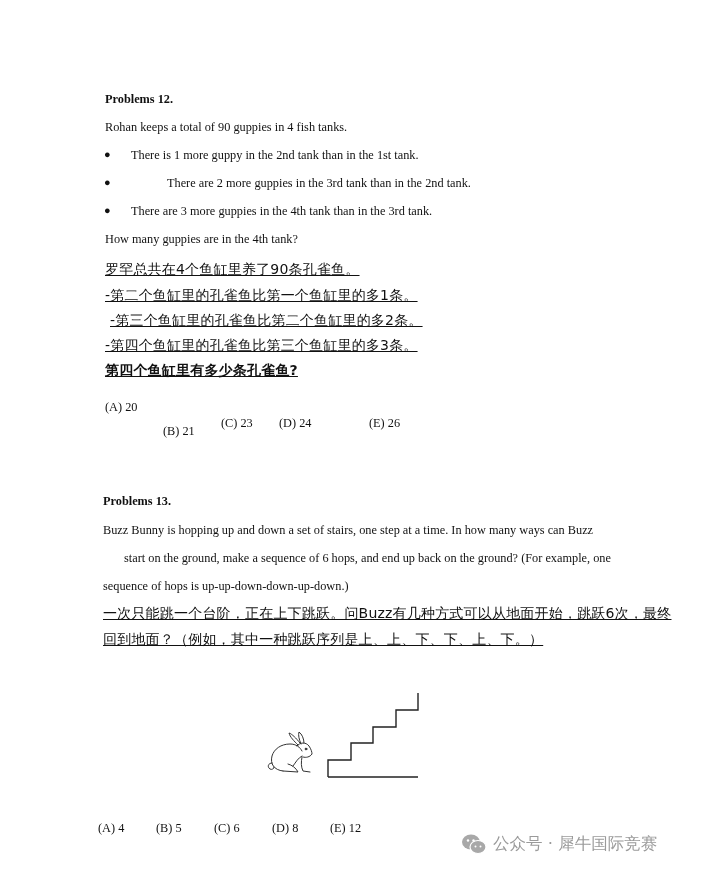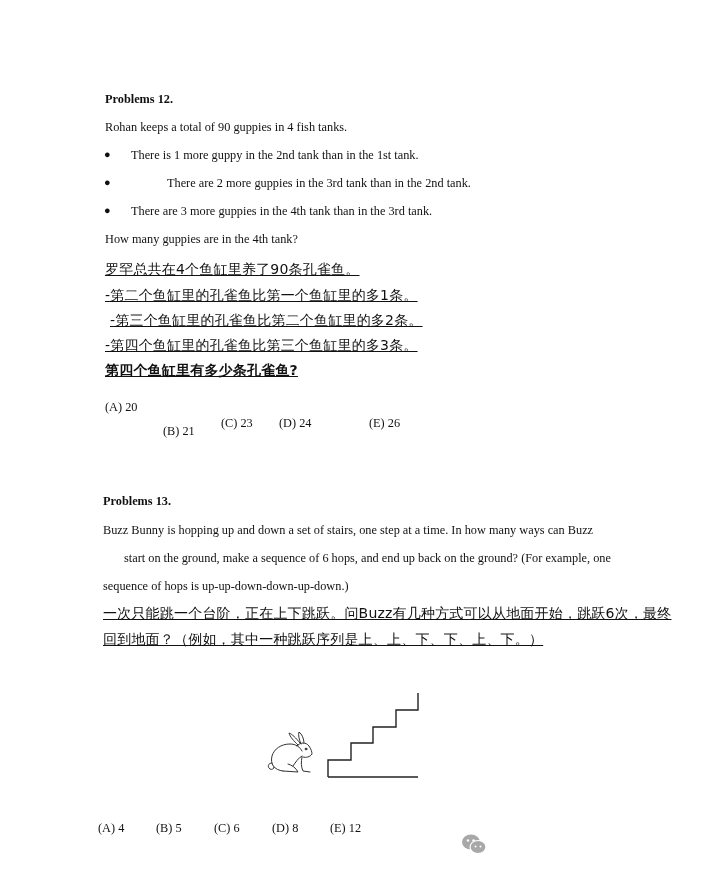--- a/index.html
+++ b/index.html
@@ -107,13 +107,14 @@
   <span>
     <svg width="26" height="22" viewBox="0 0 26 22">
       <ellipse cx="10" cy="9" rx="9" ry="7.5" fill="#a8a8a8"></ellipse>
       <ellipse cx="17" cy="14" rx="8" ry="6.5" fill="#a8a8a8" stroke="#ffffff" stroke-width="1.2"></ellipse>
       <circle cx="7" cy="7.5" r="1.2" fill="#fff"></circle>
       <circle cx="12.5" cy="7.5" r="1.2" fill="#fff"></circle>
       <circle cx="14.5" cy="13.5" r="1" fill="#fff"></circle>
       <circle cx="19.5" cy="13.5" r="1" fill="#fff"></circle>
     </svg>
   </span>
+  <span>公众号 · 犀牛国际竞赛</span>
 </div>
 
 </body></html>

